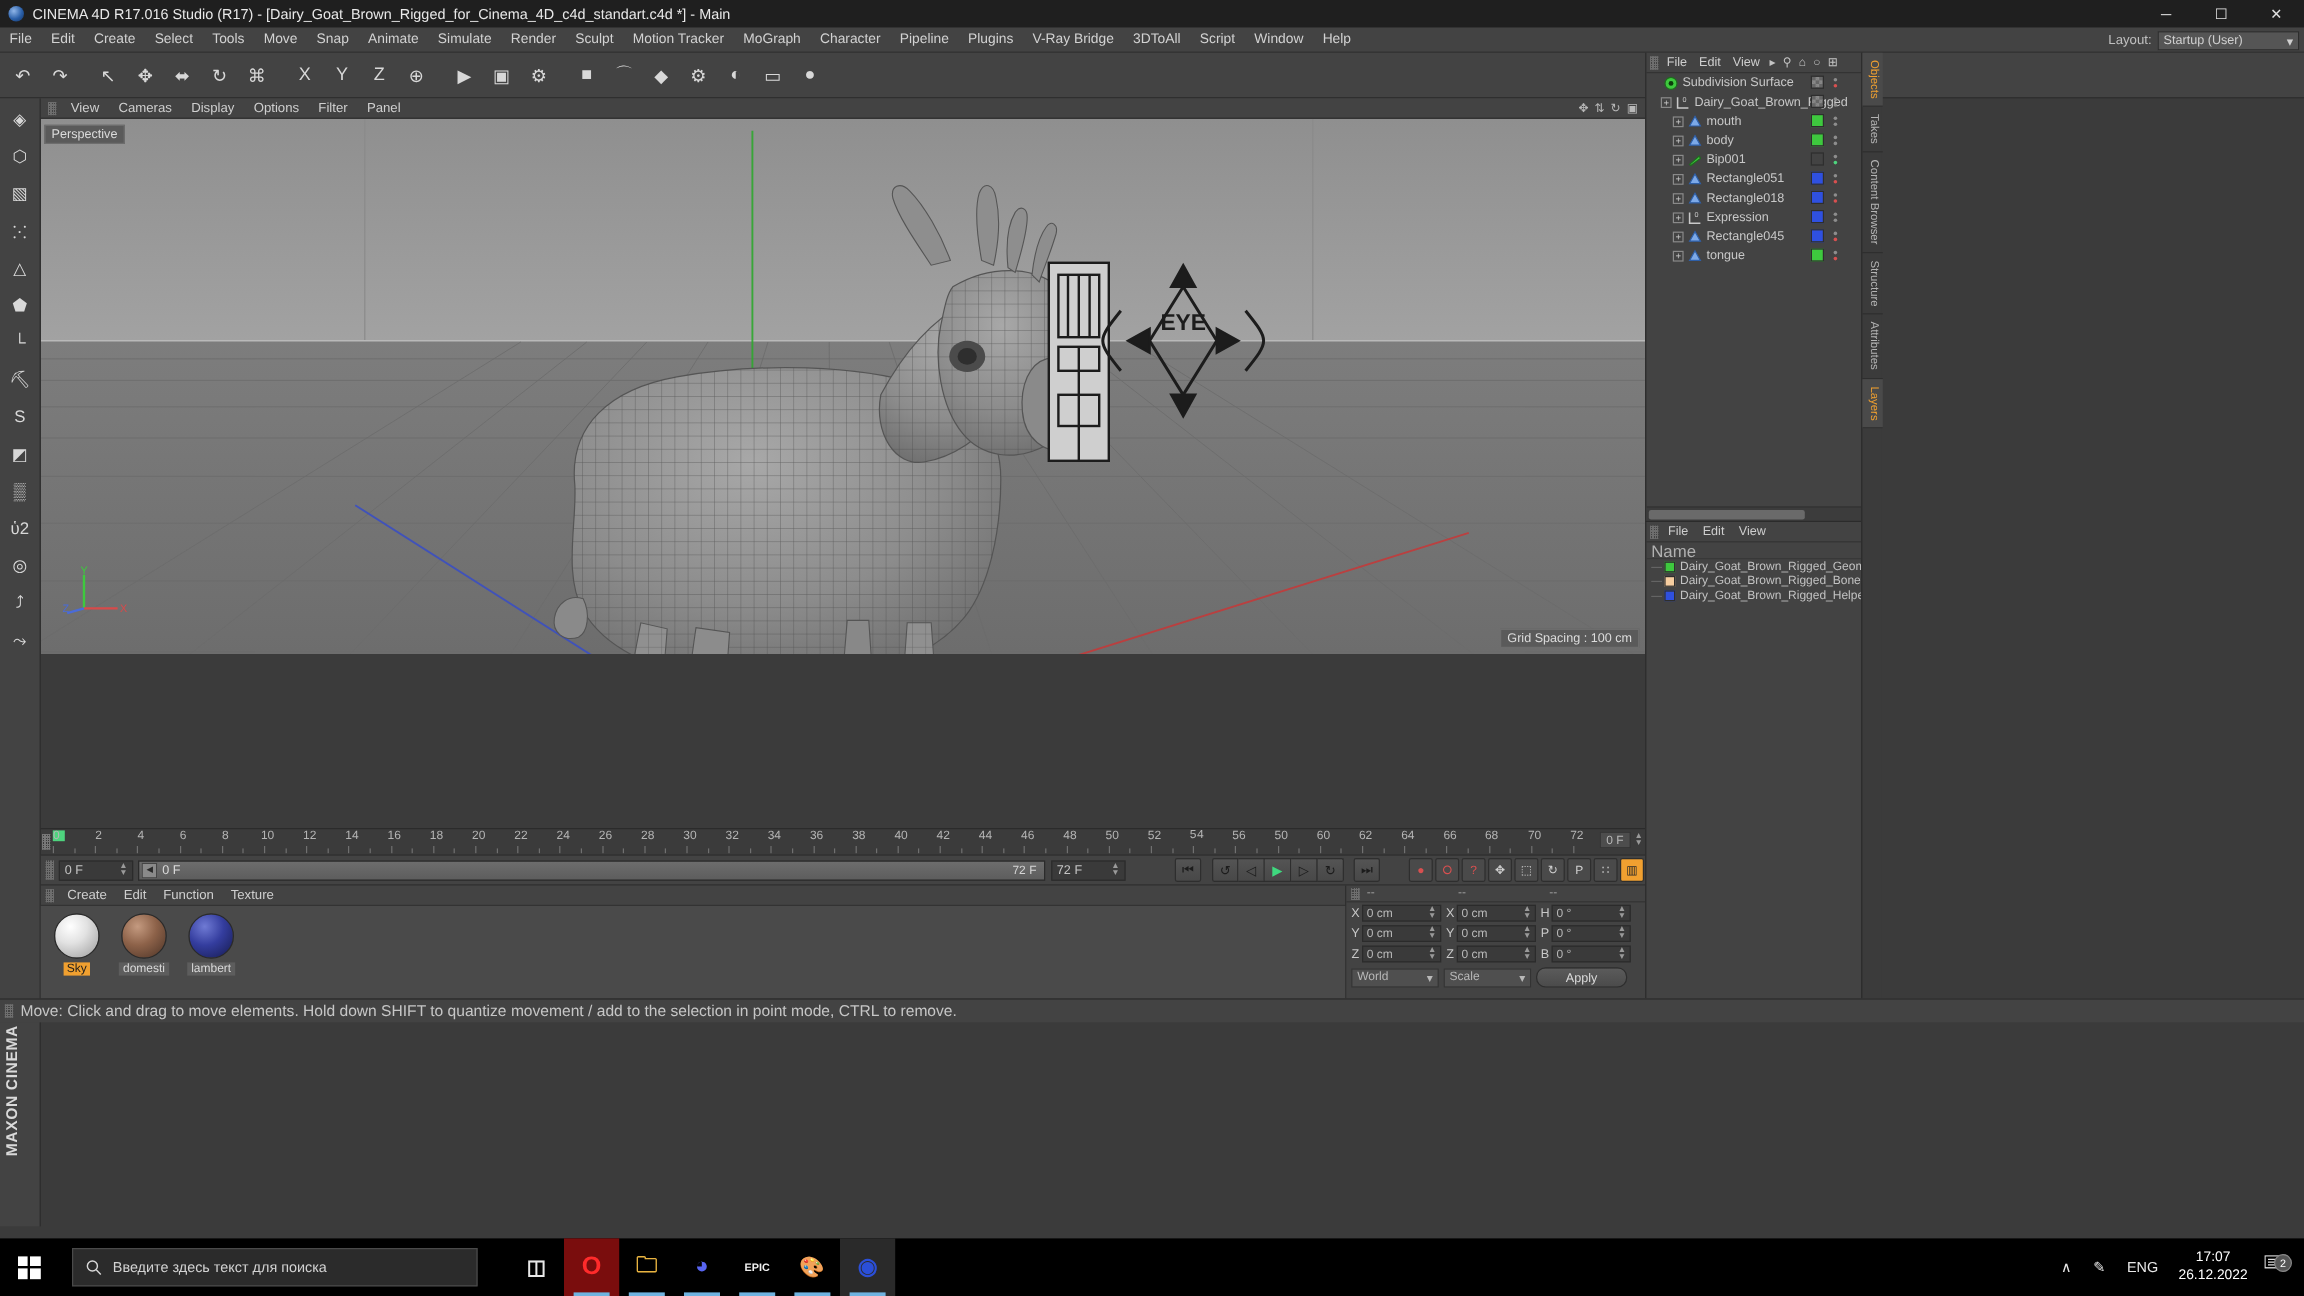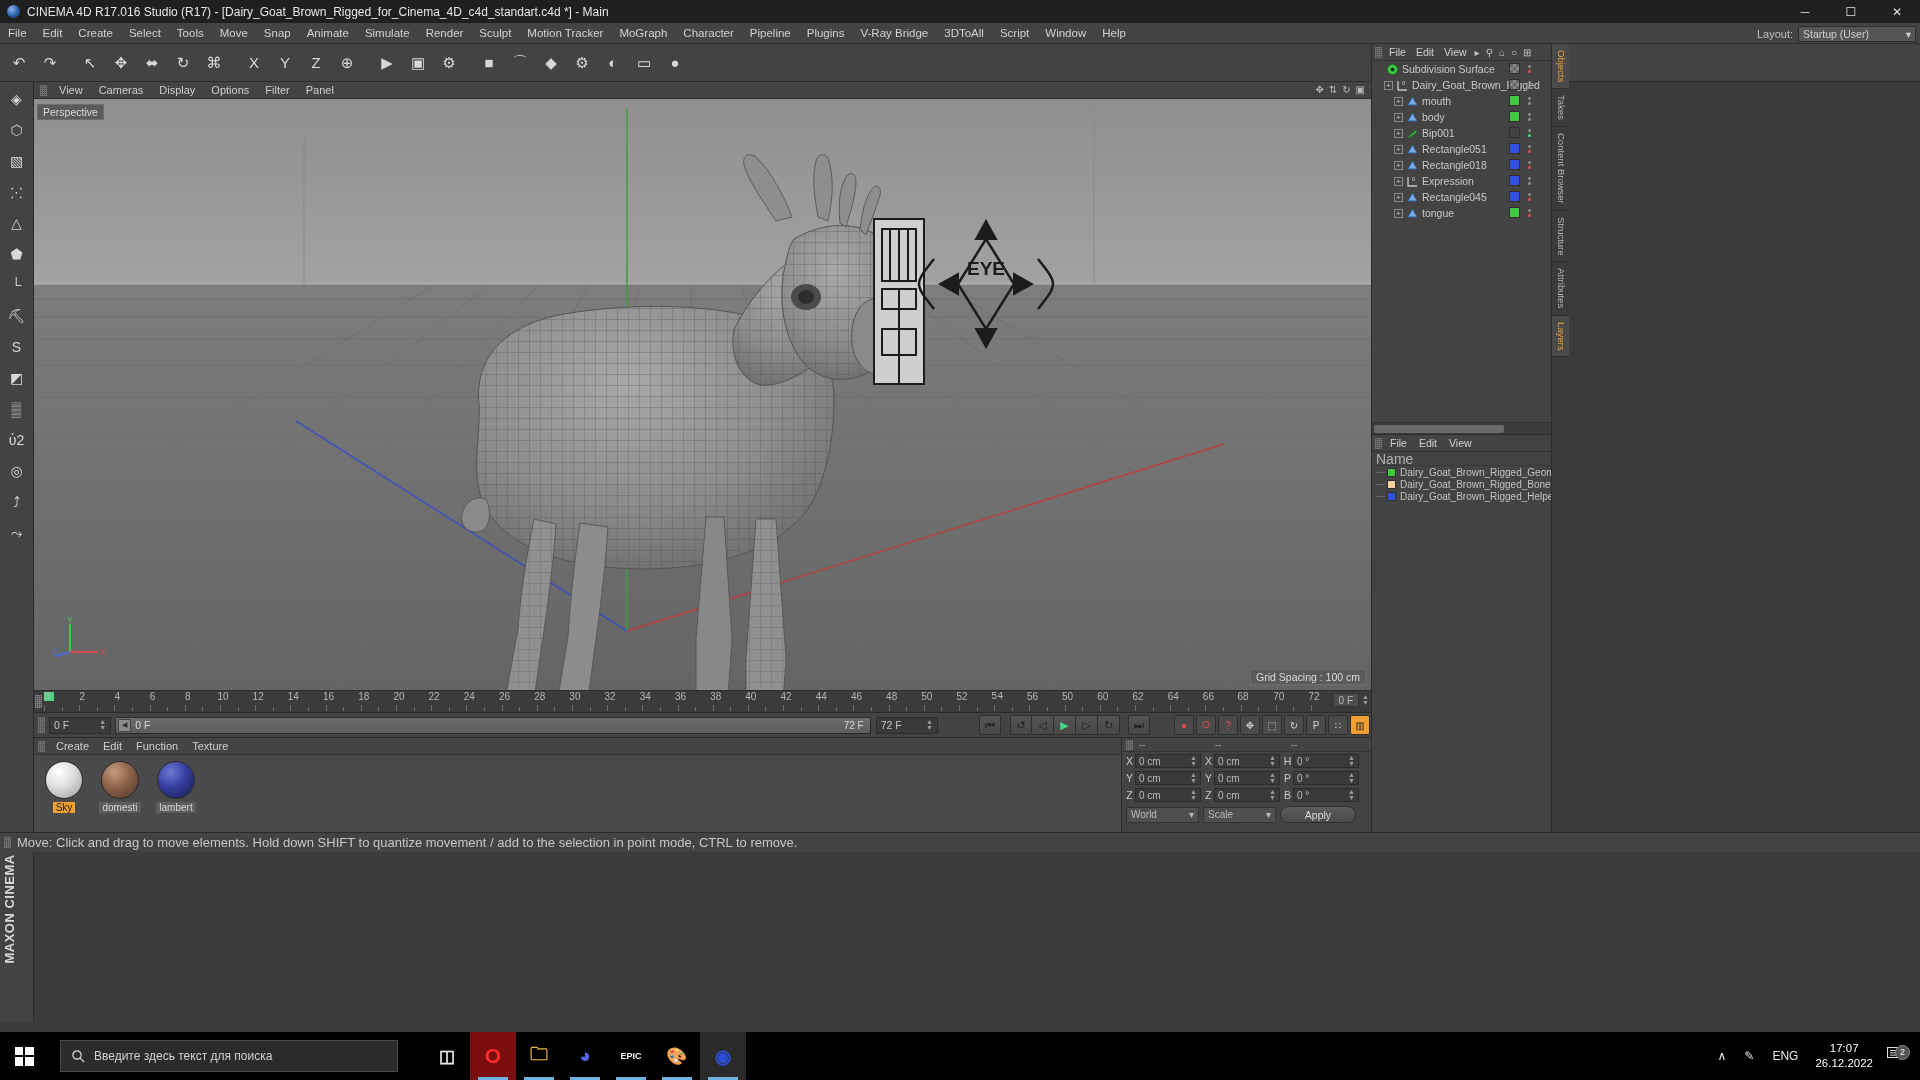--- a/index.html
+++ b/index.html
@@ -88,21 +88,21 @@
   .vp-menu {
     position: absolute; top: 0; left: 0; width: 1337px; height: 17px;
     background: #434343; display: flex; align-items: center; padding-left: 6px;
     border-bottom: 1px solid #2e2e2e;
   }
   .vp-menu .vm { font-size: 11px; color: #cfcfcf; padding: 0 8px; }
   .vp-icons { position: absolute; right: 6px; top: 2px; display: flex; gap: 5px; }
   .vp-icons span { font-size: 10px; color: #b8b8b8; }
 
   .viewport {
-    position: absolute; top: 17px; left: 0; width: 1337px; height: 591px;
+    position: absolute; top: 17px; left: 0; width: 1337px; height: 446px;
     overflow: hidden; background: #3b3b3b; text-align: center;
   }
   .vp-label {
     position: absolute; top: 5px; left: 3px; z-index: 20;
     background: #5a5a5a; color: #dcdcdc; font-size: 10.5px;
     padding: 1px 5px; border: 1px solid #6d6d6d;
   }
   .grid-spacing {
     position: absolute; bottom: 5px; right: 5px; z-index: 20;
     background: #5a5a5a; color: #dcdcdc; font-size: 10.5px;

